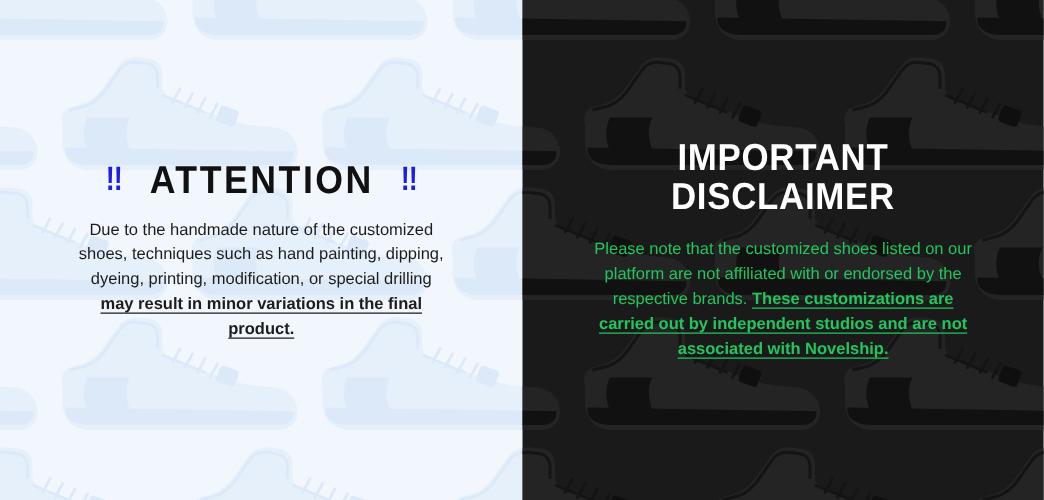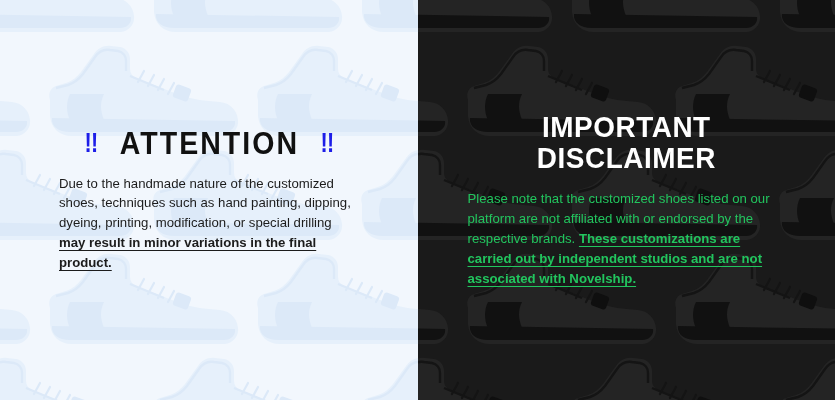--- a/index.html
+++ b/index.html
@@ -89,21 +89,21 @@
   }
   .heading-right .hline {
     display: block;
     transform: scaleX(0.93);
     transform-origin: center;
   }
 
   
   .body-copy {
     margin: 0;
-    text-align: left;
+    text-align: center;
     font-size: 13.2px;
     line-height: 1.5;
     font-weight: 400;
   }
   .body-left  { color: #1c1c1c; max-width: 300px; }
   .body-right { color: #22c55e; max-width: 318px; }
 
   .emph {
     font-weight: 700;
     text-decoration: underline;

